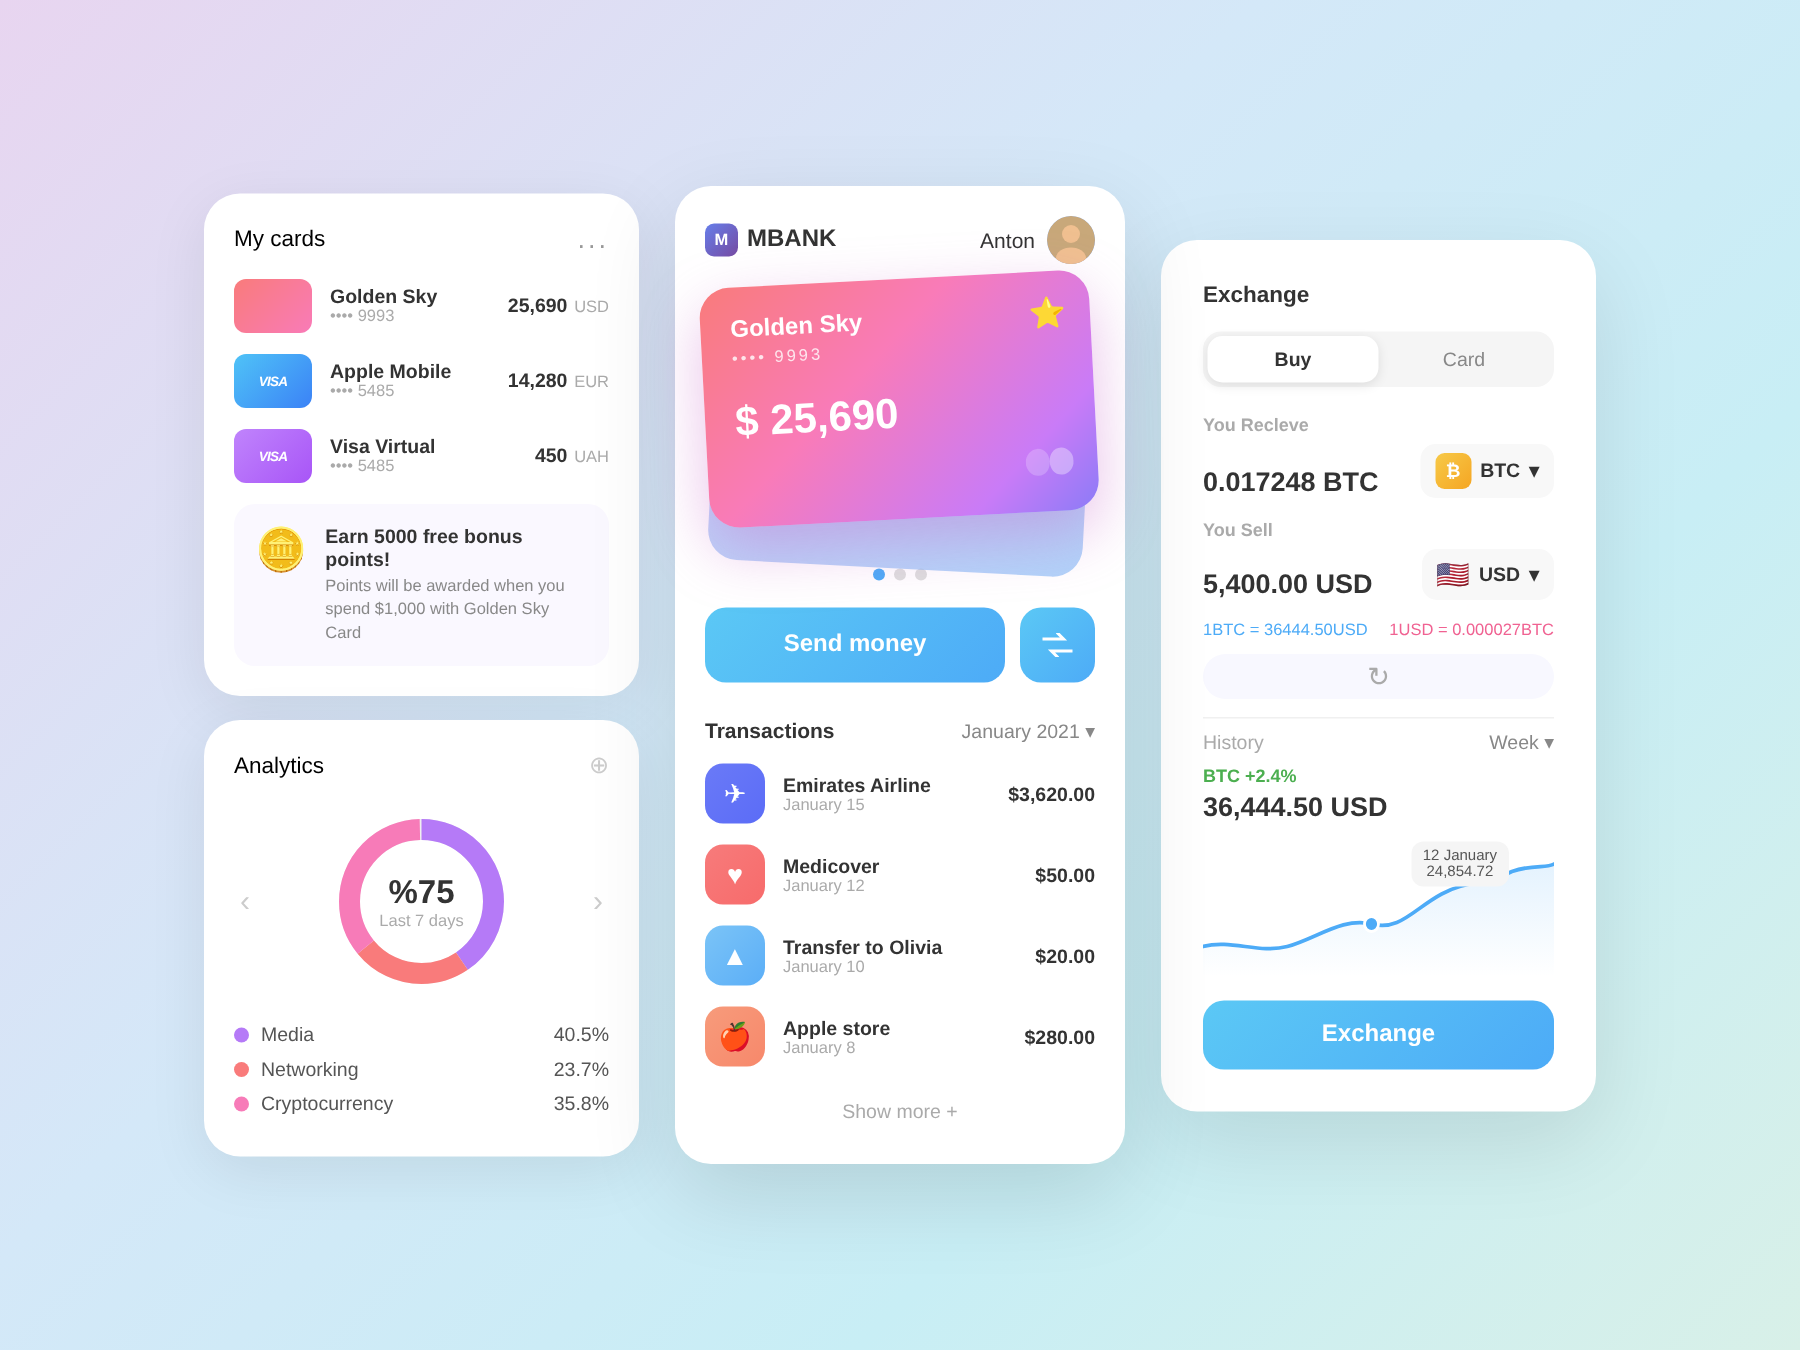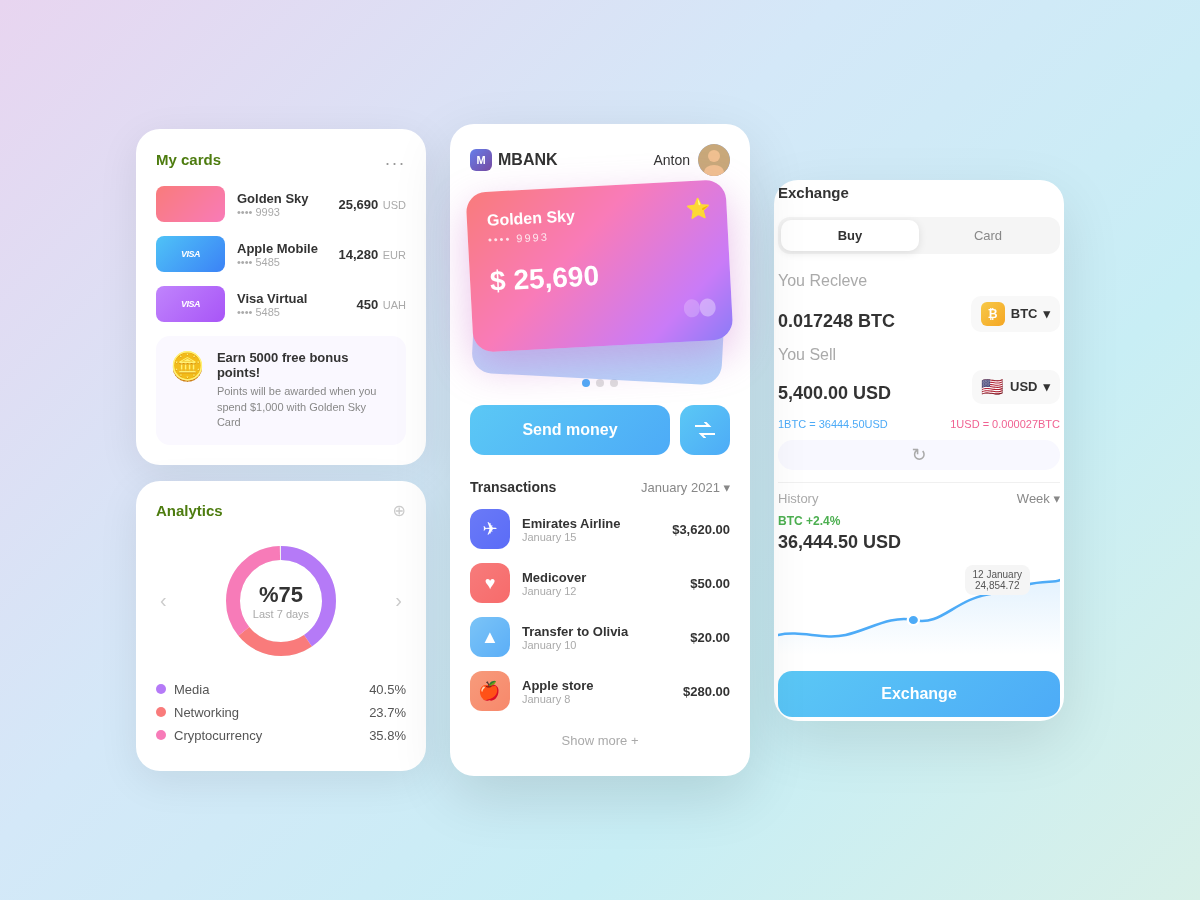--- a/index.html
+++ b/index.html
@@ -39,40 +39,40 @@
 
     .section-header {
       display: flex;
       justify-content: space-between;
       align-items: center;
       margin-bottom: 16px;
     }
 
     .section-title {
       font-size: 15px;
-      font-weight: 700;
-      color: #4d7c0f;
+      font-weight: 400;
+      color: #000000;
     }
 
     .more-dots {
       color: #999;
       font-size: 18px;
       letter-spacing: 2px;
       cursor: pointer;
     }
 
     .card-item {
       display: flex;
       align-items: center;
       margin-bottom: 14px;
       gap: 12px;
     }
 
     .card-thumb {
-      width: 69px;
+      width: 52px;
       height: 36px;
       border-radius: 8px;
       flex-shrink: 0;
     }
 
     .card-thumb.golden {
       background: linear-gradient(135deg, #f97b7b, #f97bb8);
     }
     .card-thumb.visa-mobile {
       background: linear-gradient(135deg, #4fc3f7, #3b82f6);
@@ -374,21 +374,21 @@
       cursor: pointer;
       padding: 8px;
     }
 
     
     .right-panel {
       width: 290px;
       background: #fff;
       border-radius: 24px;
       box-shadow: 0 20px 60px rgba(0,0,0,0.1);
-      padding: 4px;
+      padding: 28px;
     }
 
     .exchange-header {
       display: flex;
       justify-content: space-between;
       align-items: center;
       margin-bottom: 16px;
     }
 
     .exchange-title { font-size: 15px; font-weight: 600; color: #333; }
@@ -418,21 +418,21 @@
       background: #fff;
       color: #333;
       font-weight: 600;
       box-shadow: 0 2px 8px rgba(0,0,0,0.1);
     }
 
     .exchange-field {
       margin-bottom: 14px;
     }
 
-    .field-label { font-size: 16px; color: #aaa; margin-bottom: 6px; }
+    .field-label { font-size: 12px; color: #aaa; margin-bottom: 6px; font-weight: bold; }
 
     .field-row {
       display: flex;
       align-items: flex-end;
       justify-content: space-between;
     }
 
     .field-value { font-size: 18px; font-weight: 700; color: #333; }
 
     .currency-badge {

